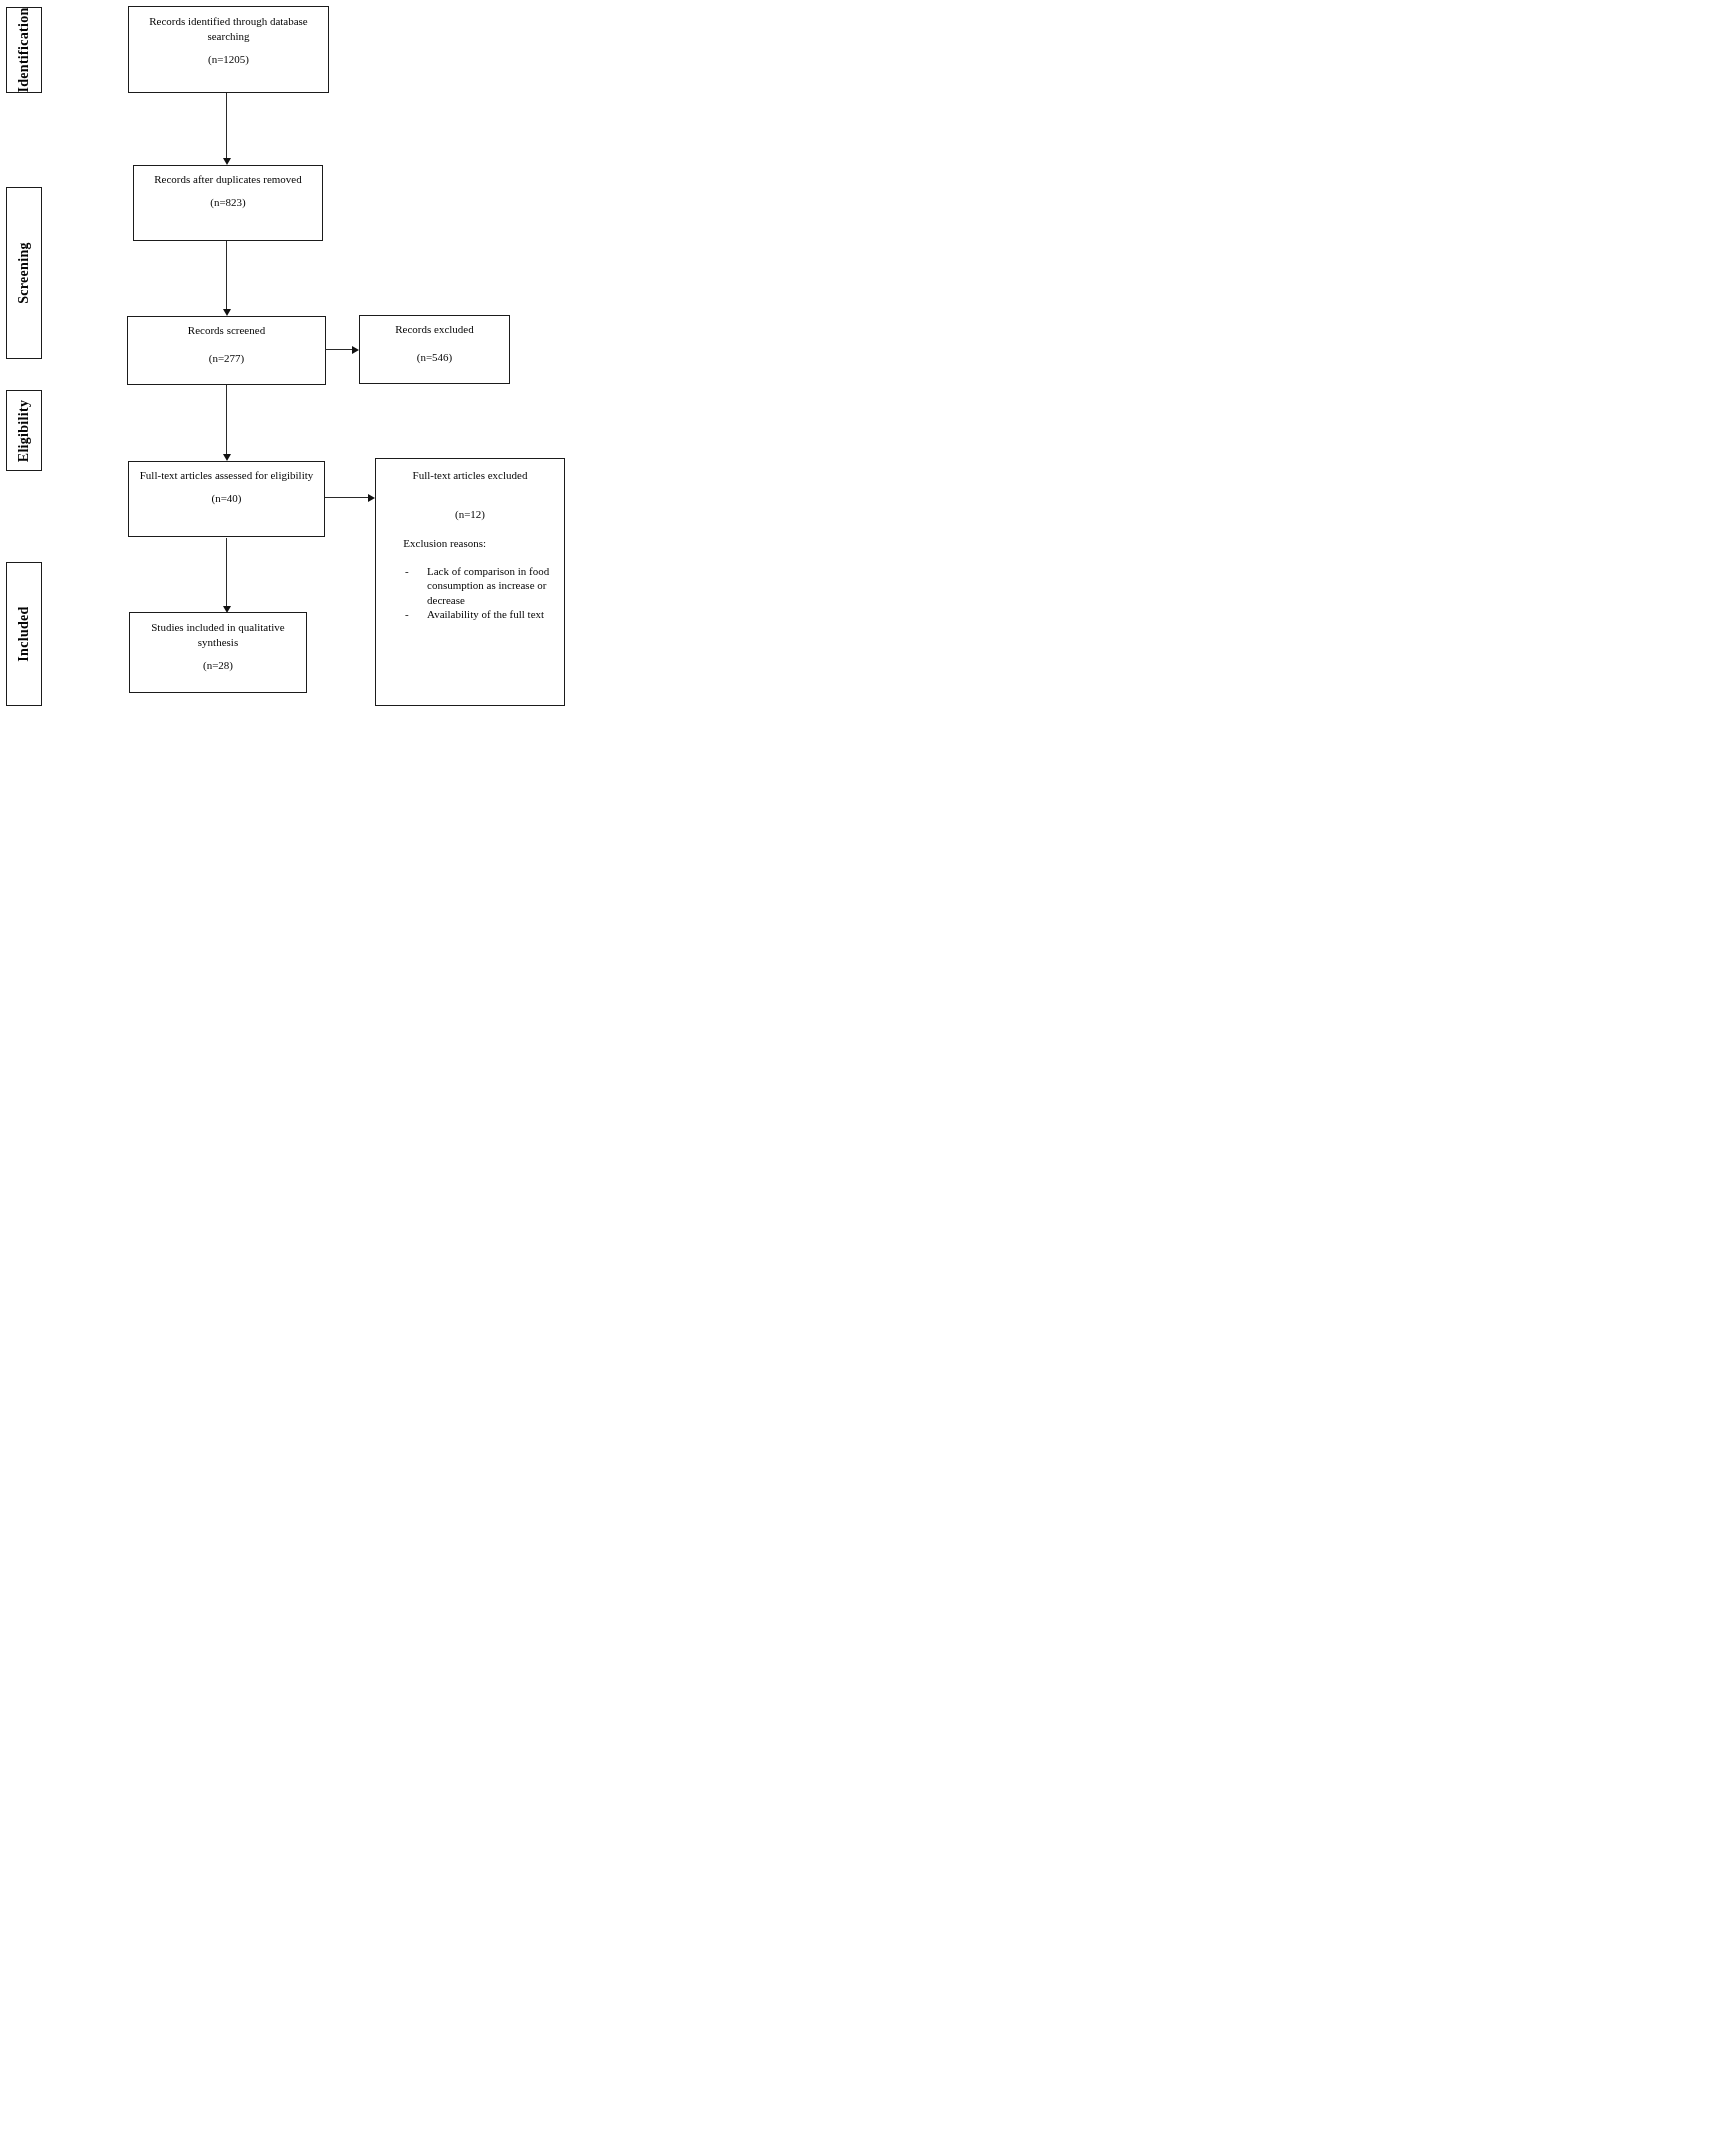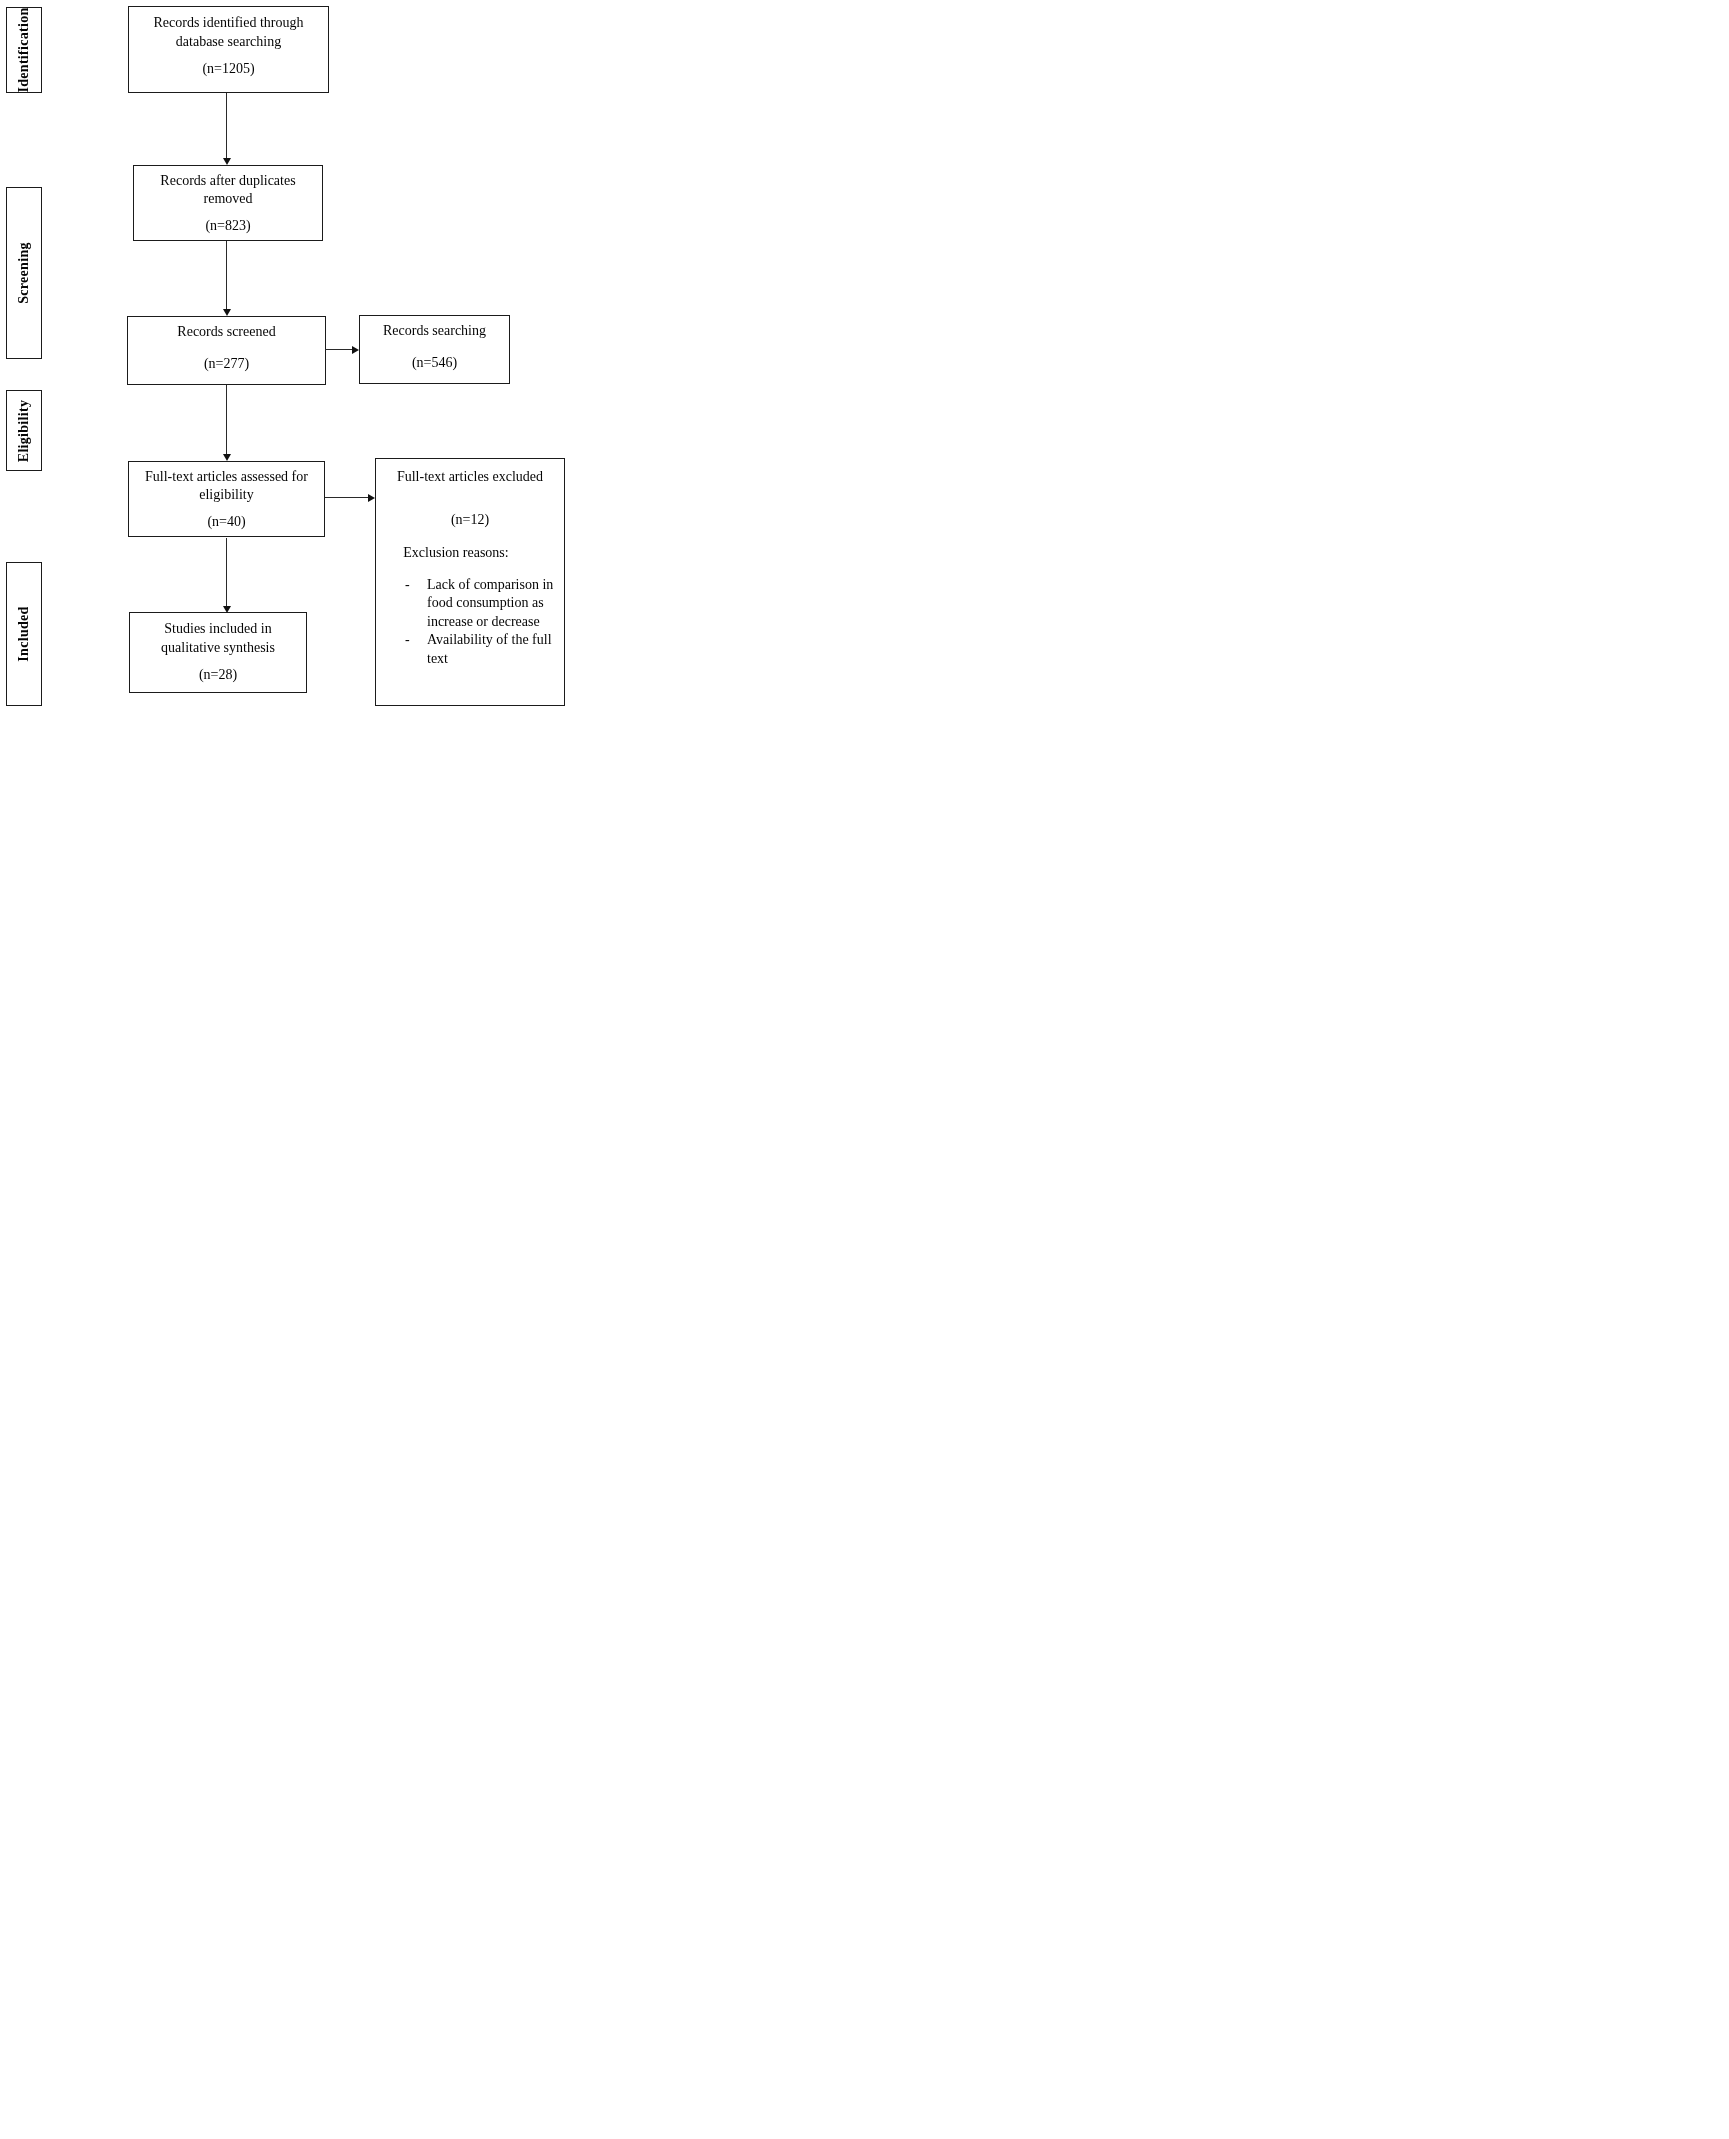--- a/index.html
+++ b/index.html
@@ -40,21 +40,21 @@
   #stage-eligibility    { top: 390px; height: 81px; }
   #stage-included       { top: 562px; height: 144px; }
 
   
   .fbox {
     position: absolute;
     border: 1.8px solid #1b1b1b;
     background: #ffffff;
     box-sizing: border-box;
     text-align: center;
-    font-size: 14px;
+    font-size: 11px;
     line-height: 1.32;
   }
   .fbox .title { padding: 0 4.8px; }
   .fbox .count { margin-top: 8.5px; }
 
   #box1 { left: 128px; top: 6px;   width: 201px; height: 87px; padding-top: 7.3px; }
   #box2 { left: 133px; top: 165px;  width: 190px; height: 76px; padding-top: 6px; }
   #box3 { left: 127px; top: 316px;  width: 199px; height: 69px; padding-top: 6px; }
   #box3 .count { margin-top: 13.3px; }
   #box4 { left: 128px; top: 461px;  width: 197px; height: 76px; padding-top: 6px; }
@@ -162,21 +162,21 @@
     <div class="title">Full-text articles assessed for eligibility</div>
     <div class="count">(n=40)</div>
   </div>
 
   <div class="fbox" id="box5">
     <div class="title">Studies included in qualitative synthesis</div>
     <div class="count">(n=28)</div>
   </div>
 
   <div class="fbox" id="boxA">
-    <div class="title">Records searching</div>
+    <div class="title">Records excluded</div>
     <div class="count">(n=546)</div>
   </div>
 
   <div class="fbox" id="boxB">
     <div class="title">Full-text articles excluded</div>
     <div class="count">(n=12)</div>
     <div class="reasons-label">Exclusion reasons:</div>
     <div class="reasons">
       <div class="reason">
         <span class="dash">-</span>

